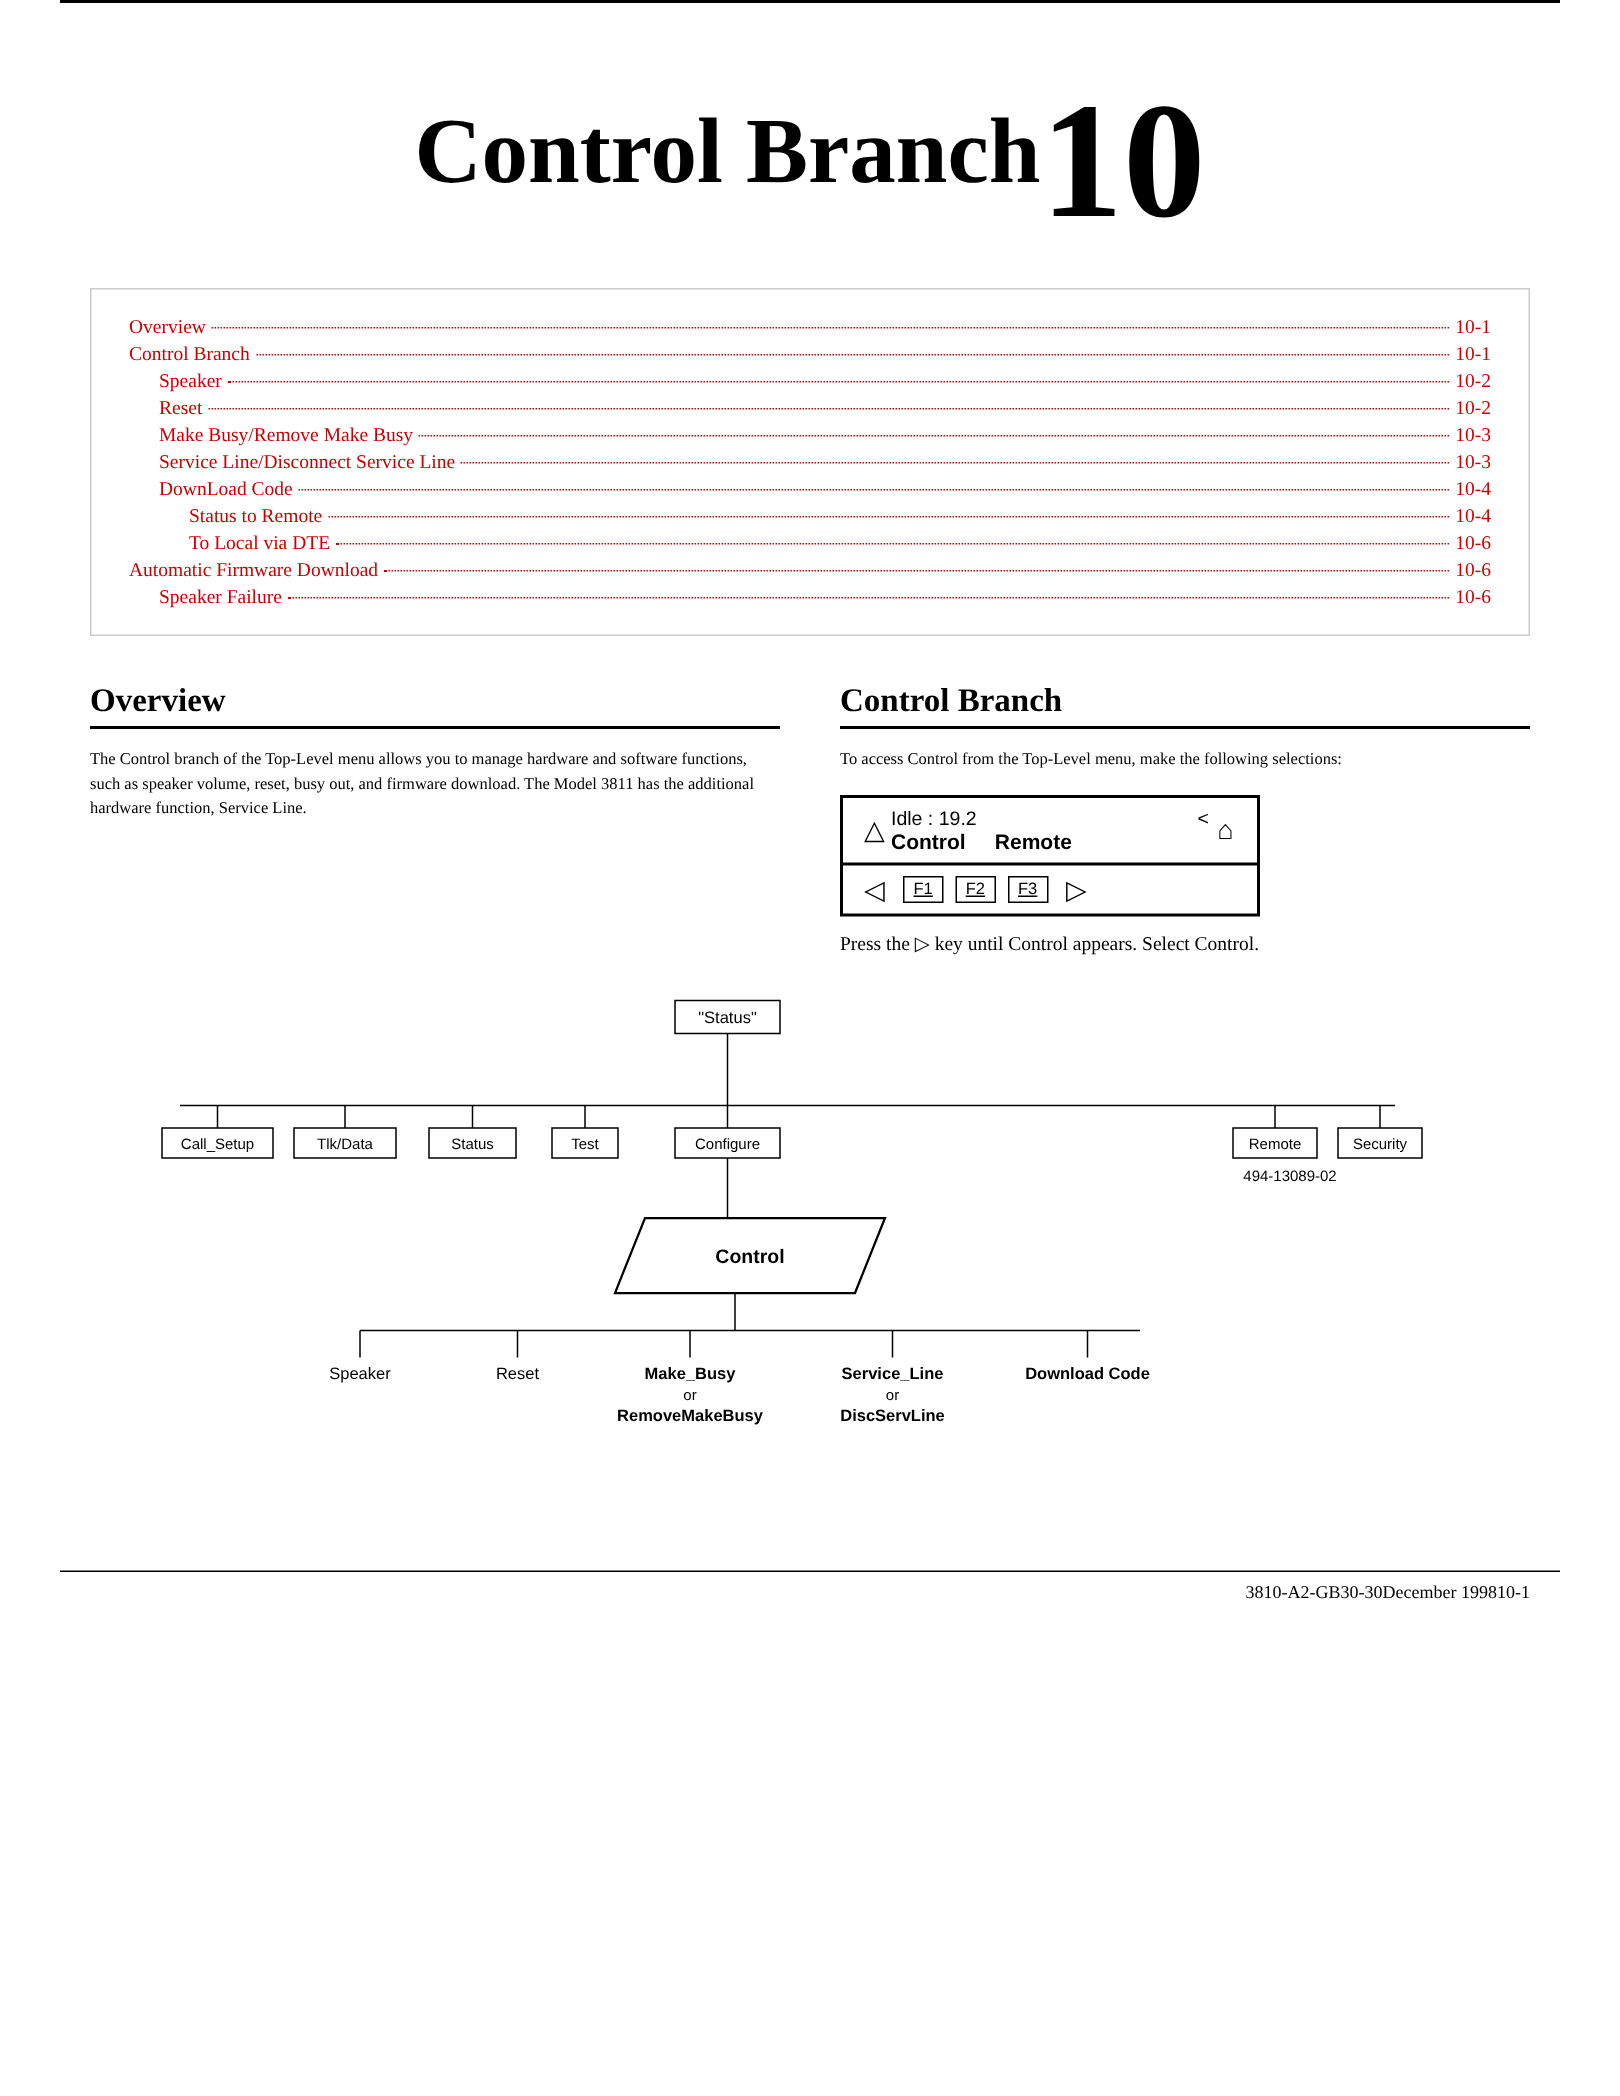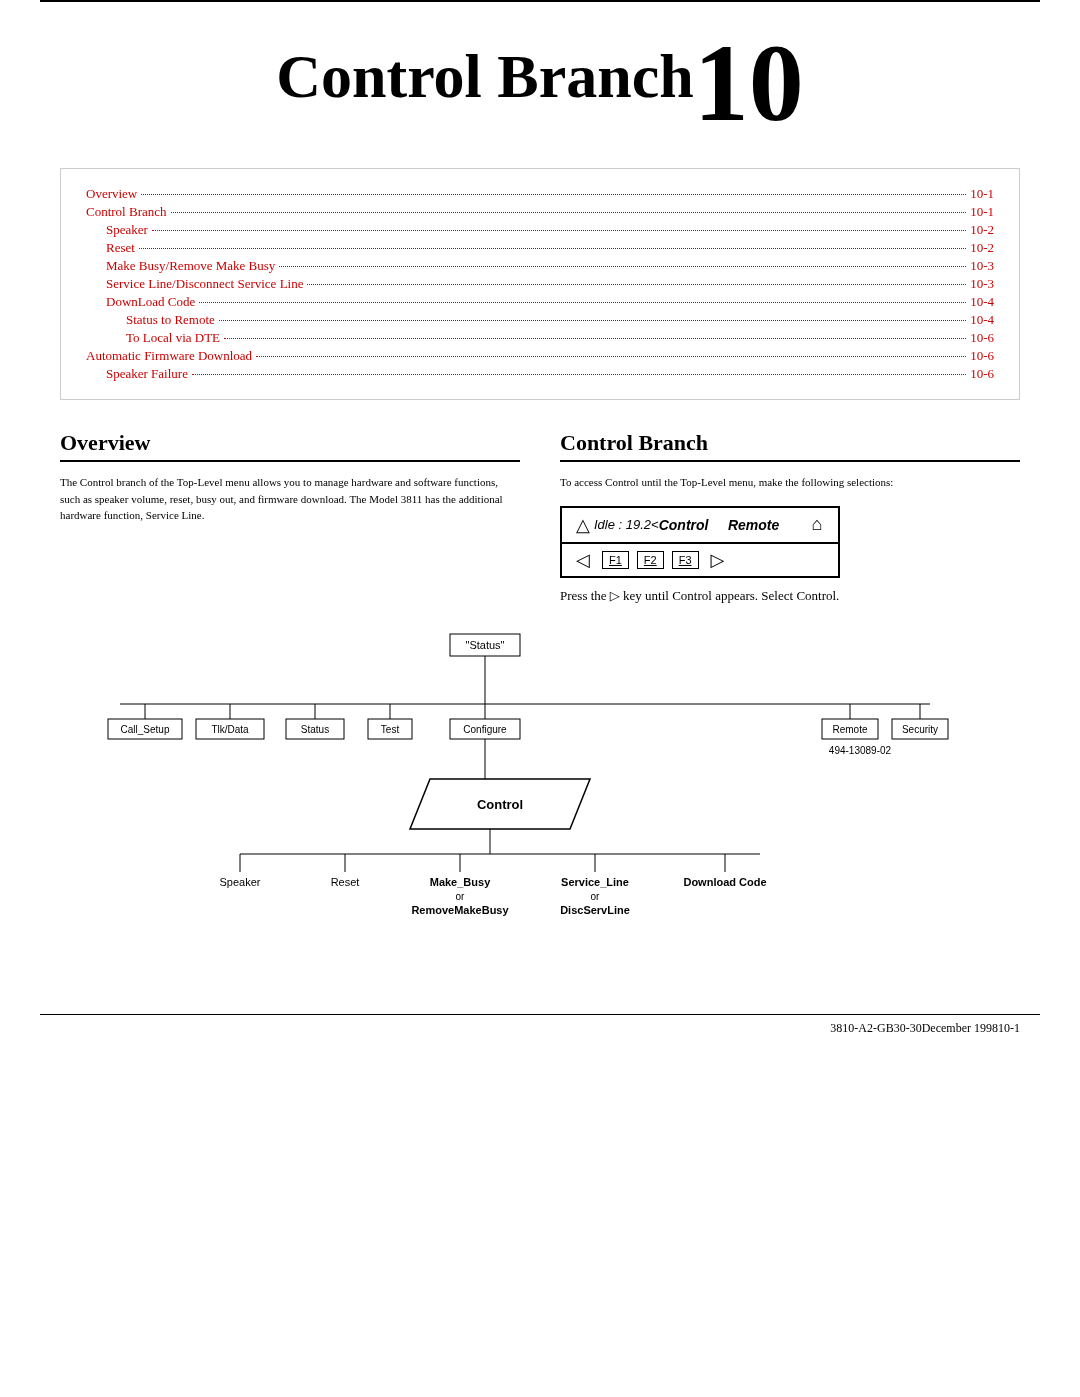--- a/index.html
+++ b/index.html
@@ -13,21 +13,21 @@
       position: relative;
     }
 
     .top-rule {
       border-top: 2px solid #000;
       margin: 0 40px;
       padding-top: 0;
     }
 
     .page-container {
-      padding: 16px 60px 60px 60px;
+      padding: 40px 60px 60px 60px;
     }
 
     
     .chapter-heading {
       text-align: center;
       margin-bottom: 30px;
       margin-top: 10px;
       position: relative;
     }
     .chapter-heading h1 {
@@ -107,23 +107,22 @@
     .display-screen {
       border-bottom: 1px solid #000;
       padding: 6px 10px;
       display: flex;
       justify-content: space-between;
       align-items: center;
       font-size: 13px;
     }
     .display-screen-inner {
       display: flex;
-      flex-direction: row;
+      flex-direction: column;
       flex: 1;
-      font-style: italic;
     }
     .screen-row1 { display: flex; justify-content: space-between; }
     .screen-row2 { font-weight: bold; font-size: 14px; }
     .btn-triangle-up {
       width: 22px;
       height: 22px;
       display: flex;
       align-items: center;
       justify-content: center;
       font-size: 18px;
@@ -252,21 +251,21 @@
       </div>
   </div>
 
   <div class="two-col">
     <div class="col-left">
       <div class="section-title">Overview</div>
       <p class="body-text">The Control branch of the Top-Level menu allows you to manage hardware and software functions, such as speaker volume, reset, busy out, and firmware download. The Model 3811 has the additional hardware function, Service Line.</p>
     </div>
     <div class="col-right">
       <div class="section-title">Control Branch</div>
-      <p class="body-text">To access Control until the Top-Level menu, make the following selections:</p>
+      <p class="body-text">To access Control from the Top-Level menu, make the following selections:</p>
 
       <div class="device-display" style="margin-top:15px;">
         <div class="display-screen">
           <div class="btn-triangle-up">△</div>
           <div class="display-screen-inner">
             <div class="screen-row1">
               <span>Idle : 19.2</span>
               <span>&lt;</span>
             </div>
             <div class="screen-row2">

